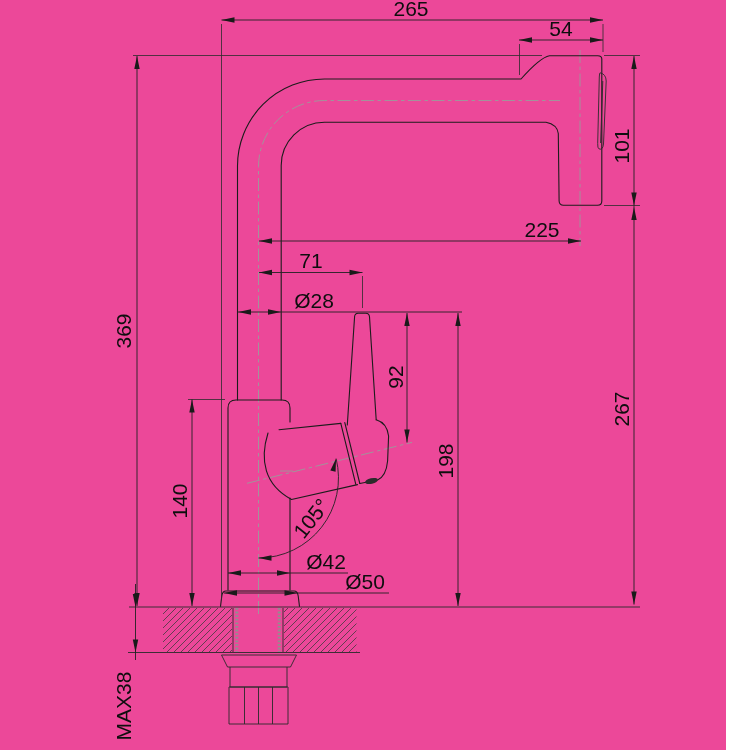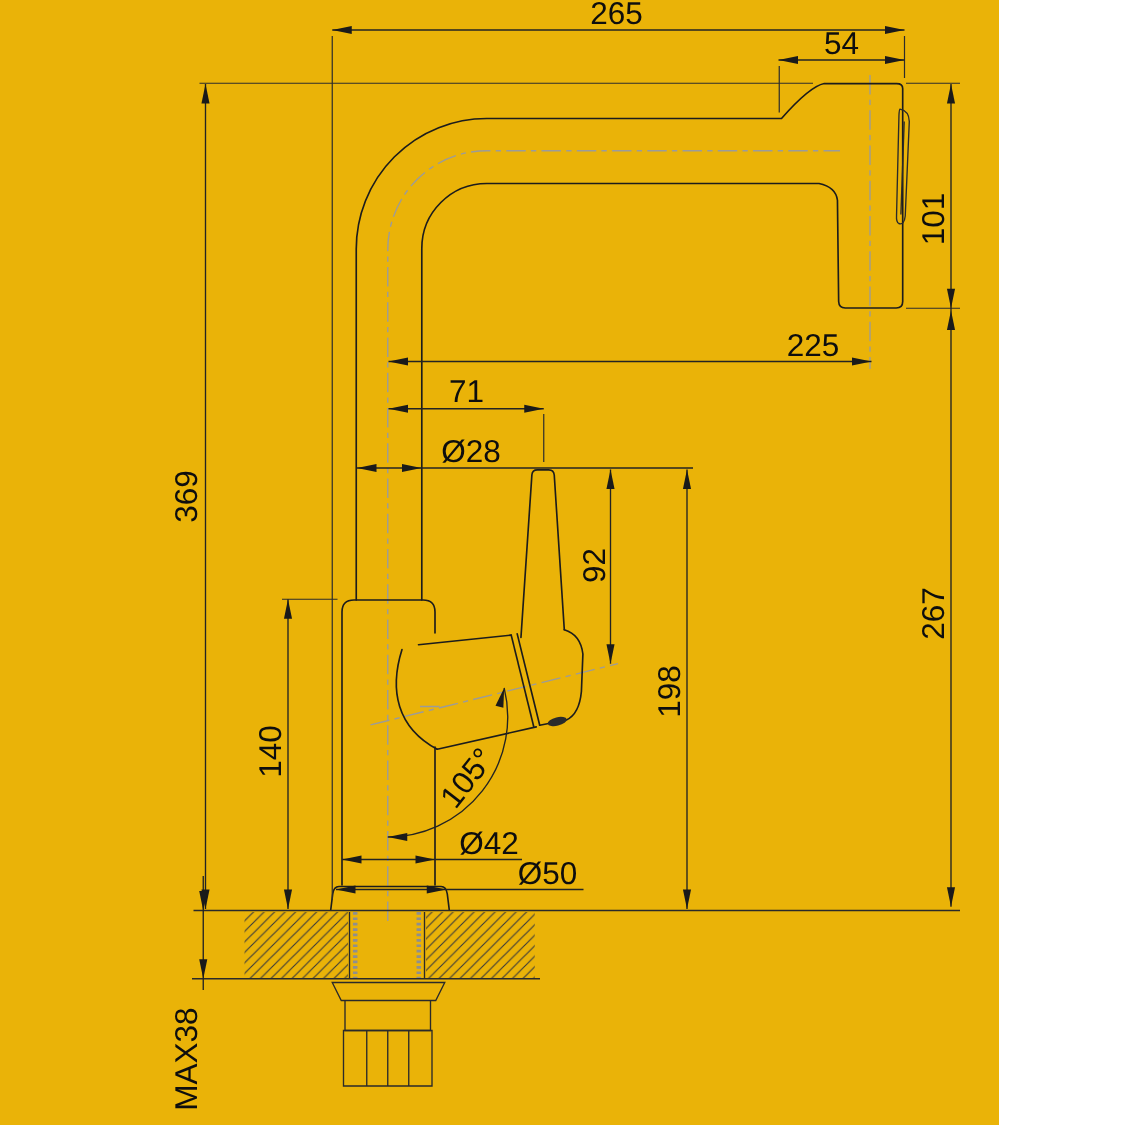--- a/index.html
+++ b/index.html
@@ -1,16 +1,16 @@
 <!DOCTYPE html>
 <html><head>
 <meta charset="utf-8">
 <style>
   html,body{margin:0;padding:0;background:#ffffff;}
-  .stage{width:666px;height:750px;position:relative;background:#eab308;overflow:hidden;text-align:right;}
+  .stage{width:726px;height:750px;position:relative;background:#ec4899;overflow:hidden;text-align:right;}
   svg{display:block;}
   .obj{stroke:#1c1c1c;stroke-width:1.1;fill:none;stroke-linejoin:round;stroke-linecap:round;}
   .objthin{stroke:#2a2a2a;stroke-width:0.9;fill:none;}
   .dim{stroke:#232323;stroke-width:0.9;fill:none;}
   .ext{stroke:#2c2c2c;stroke-width:0.8;fill:none;}
   .cl{stroke:#9b9b9b;stroke-width:0.9;fill:none;stroke-dasharray:13 3.5 3.5 3.5;}
   .thread{stroke:#8f8f8f;stroke-width:3;fill:none;stroke-dasharray:1.8 1.8;}
   .arrow{fill:#1a1a1a;stroke:none;}
   text{font-family:"Liberation Sans","DejaVu Sans",sans-serif;font-size:21px;fill:#0e0e0e;}
   .dimtxt{text-anchor:middle;}

